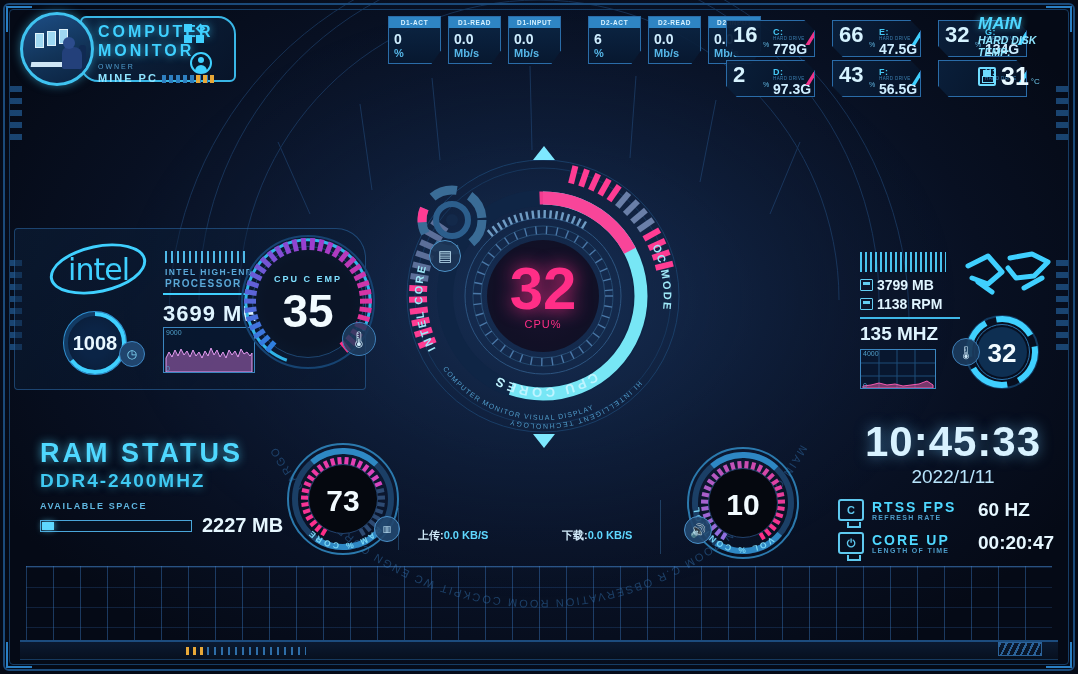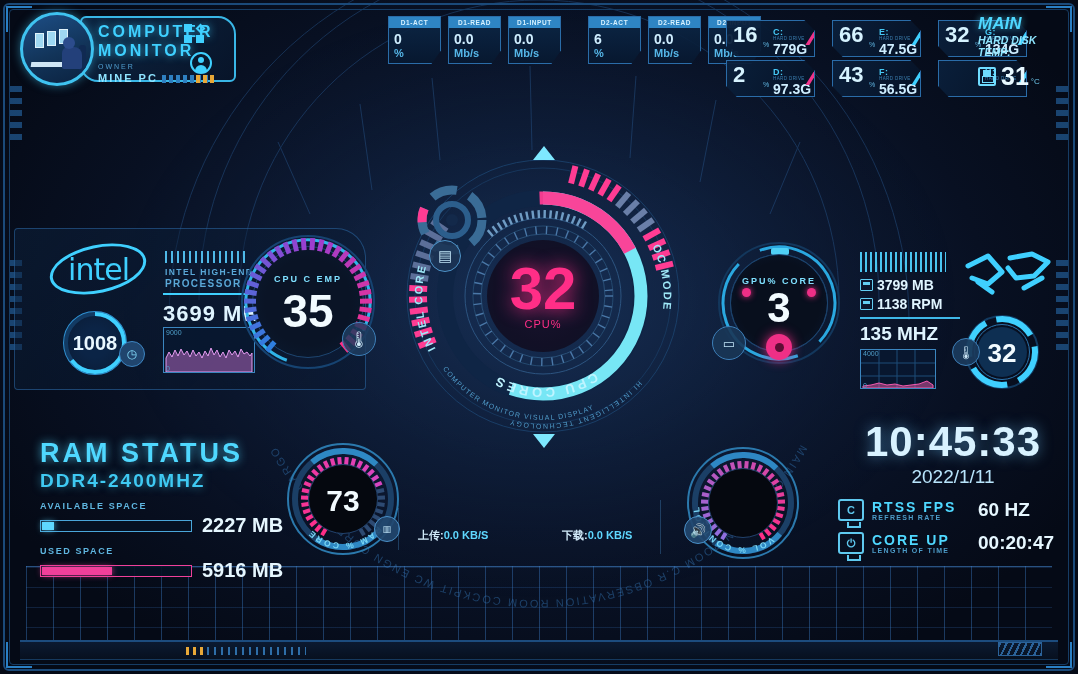--- a/index.html
+++ b/index.html
@@ -795,35 +795,20 @@
 
     <div class="corehub">
       <div class="cpuval">32</div>
       <div class="cpulabel">CPU%</div>
     </div>
     <div class="chipbadge">▤</div>
     <div class="arrow-up"></div>
     <div class="arrow-dn"></div>
   </div>
 
-  <div class="gauge g-gpu">
-    <svg width="126" height="126" viewBox="0 0 126 126">
-      <circle cx="63" cy="63" r="60" fill="none" stroke="#13375c" stroke-width="2"></circle>
-      <circle cx="63" cy="63" r="56" fill="none" stroke="#2aa8e0" stroke-width="3" stroke-dasharray="150 26" transform="rotate(-110 63 63)"></circle>
-      <circle cx="63" cy="63" r="48" fill="none" stroke="#1b4570" stroke-width="2"></circle>
-      <rect x="55" y="8" width="18" height="7" rx="2" fill="#4fd0f5"></rect>
-    </svg>
-    <div class="disc"></div>
-    <div class="ring-label">GPU% CORE</div>
-    <div class="big">3</div>
-    <div class="dot l"></div>
-    <div class="dot r"></div>
-    <div class="knob"></div>
-    <div class="badge">▭</div>
-  </div>
 
   <div class="rstats">
     <div class="rs-bars"></div>
     <div style="height:22px"></div>
     <div class="rs-line">
       <div class="rs-ico"></div>
       <div class="rs-val">3799 MB</div>
     </div>
     <div class="rs-line">
       <div class="rs-ico"></div>
@@ -870,29 +855,20 @@
   <div class="ramstat">
     <div class="ram-title">RAM STATUS</div>
     <div class="ram-sub">DDR4-2400MHZ</div>
     <div class="ram-row">
       <div class="ram-lbl">AVAILABLE SPACE</div>
       <div class="ram-bar-wrap">
         <div class="ram-bar">
             <i id="availFill" style="width: 8%;"></i>
           </div>
         <div class="ram-amt">2227 MB</div>
-      </div>
-    </div>
-    <div class="ram-row">
-      <div class="ram-lbl">USED SPACE</div>
-      <div class="ram-bar-wrap">
-        <div class="ram-bar pink">
-            <i id="usedFill" style="width: 47%;"></i>
-          </div>
-        <div class="ram-amt">5916 MB</div>
       </div>
     </div>
   </div>
 
   <div class="gauge g-ram">
     <svg width="118" height="118" viewBox="0 0 118 118">
       <circle cx="59" cy="59" r="55" fill="none" stroke="#2b79ad" stroke-width="2"></circle>
       <circle cx="59" cy="59" r="48" fill="none" stroke="#1b3f66" stroke-width="6"></circle>
       <circle cx="59" cy="59" r="48" fill="none" stroke="#2e88c4" stroke-width="6" stroke-dasharray="70 232" transform="rotate(-130 59 59)"></circle>
       <circle cx="59" cy="59" r="48" fill="none" stroke="#2e88c4" stroke-width="6" stroke-dasharray="70 232" transform="rotate(40 59 59)"></circle>
@@ -979,20 +955,21 @@
           <line x1="73.99999999999999" y1="84.98076211353316" x2="79.99999999999999" y2="95.37306695894642" stroke="rgb(255,46,135)" stroke-width="4" stroke-linecap="butt"></line>
         </g>
       <defs>
           <path id="volTxt" d="M 59,59 m -44,0 a 44,44 0 0 1 88,0" transform="rotate(212 59 59)"></path>
         </defs>
       <text font-family="Liberation Sans, sans-serif" font-size="8.5" font-weight="bold" fill="#79d6f5" letter-spacing="2">
         <textPath href="#volTxt" startOffset="10%">VOL % CONTROL</textPath>
       </text>
     </svg>
     <div class="disc"></div>
+    <div class="big">10</div>
     <div class="badge">🔊</div>
   </div>
 
   <div class="net-sep"></div>
   <div class="net-sep2"></div>
   <div class="netline nl-up">
     <span class="cn">上传:</span><span class="num">0.0 KB/S</span>
   </div>
   <div class="netline nl-dn">
     <span class="cn">下载:</span><span class="num">0.0 KB/S</span>

